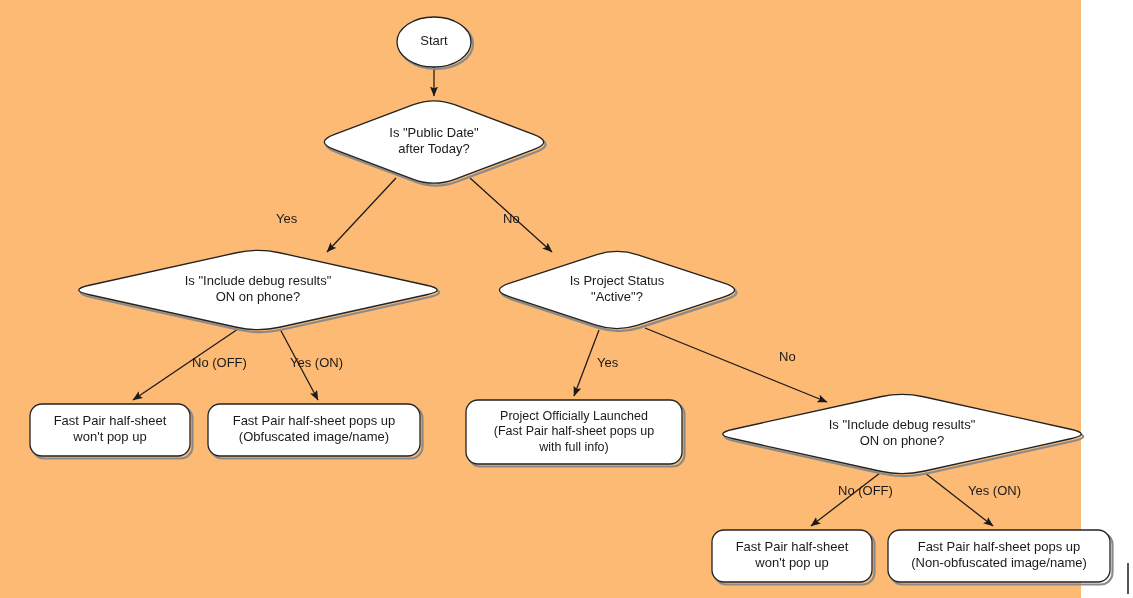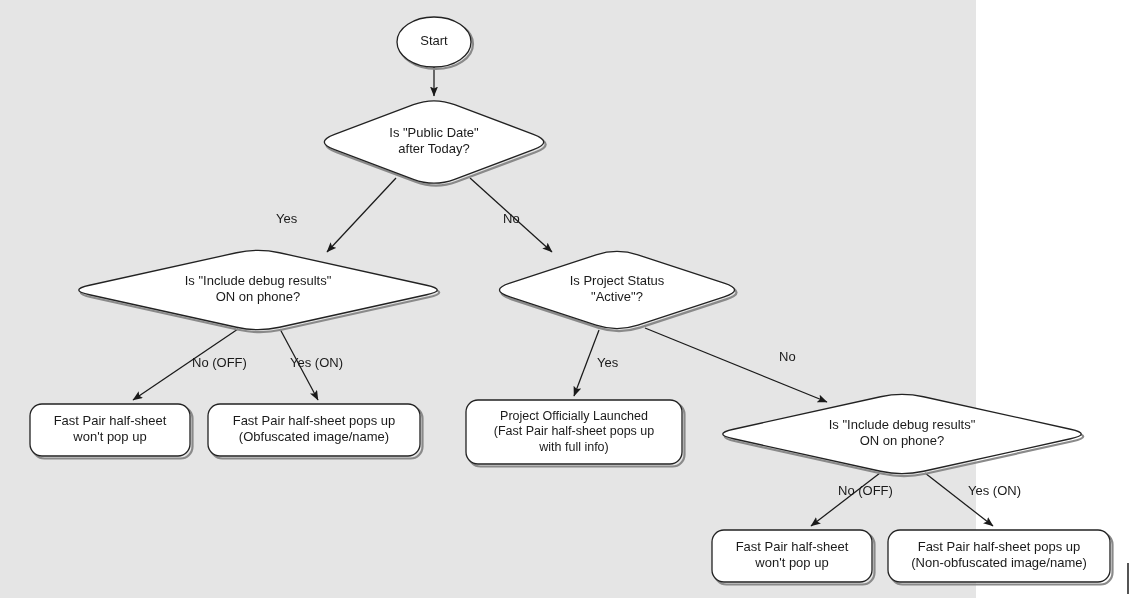--- a/index.html
+++ b/index.html
@@ -9,23 +9,23 @@
     background: #ffffff;
   }
   body {
     width: 1133px;
     height: 598px;
     overflow: hidden;
     font-family: "Liberation Sans", sans-serif;
   }
   #flowchart-root {
     position: relative;
-    width: 976px;
+    width: 1081px;
     height: 598px;
-    background: #e5e5e5;
+    background: #fdba74;
   }
   svg#flow-svg {
     position: absolute;
     top: 0;
     left: 0;
     width: 1133px;
     height: 598px;
     display: block;
   }
   .node-shape {

